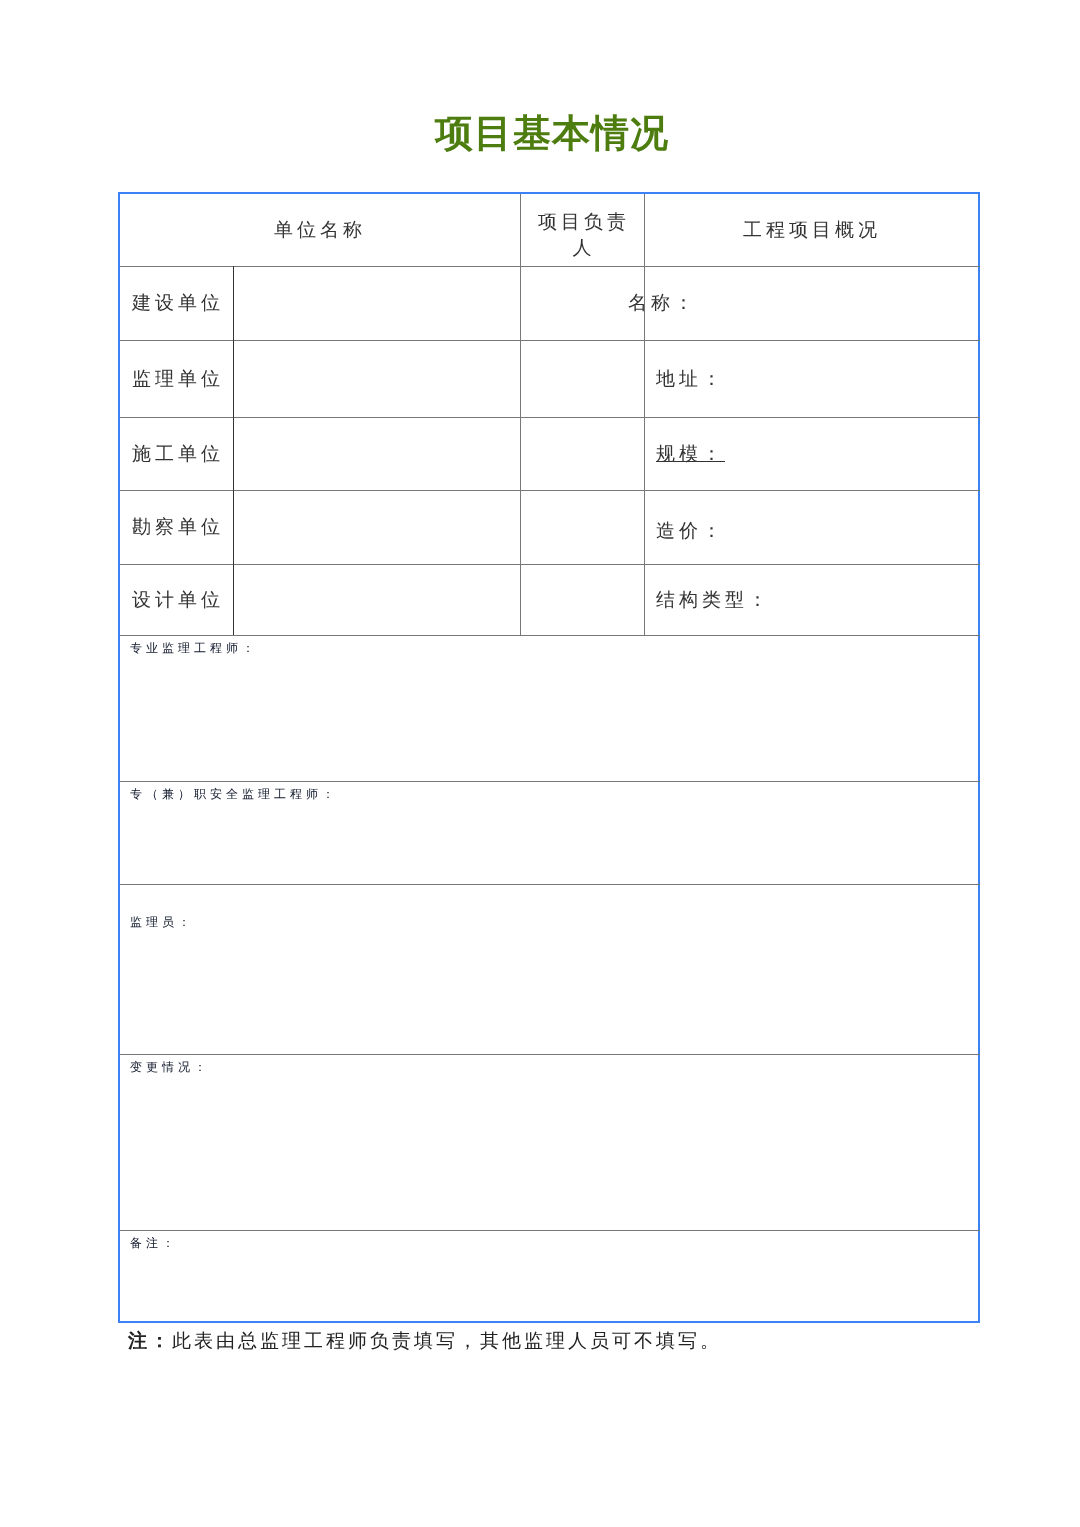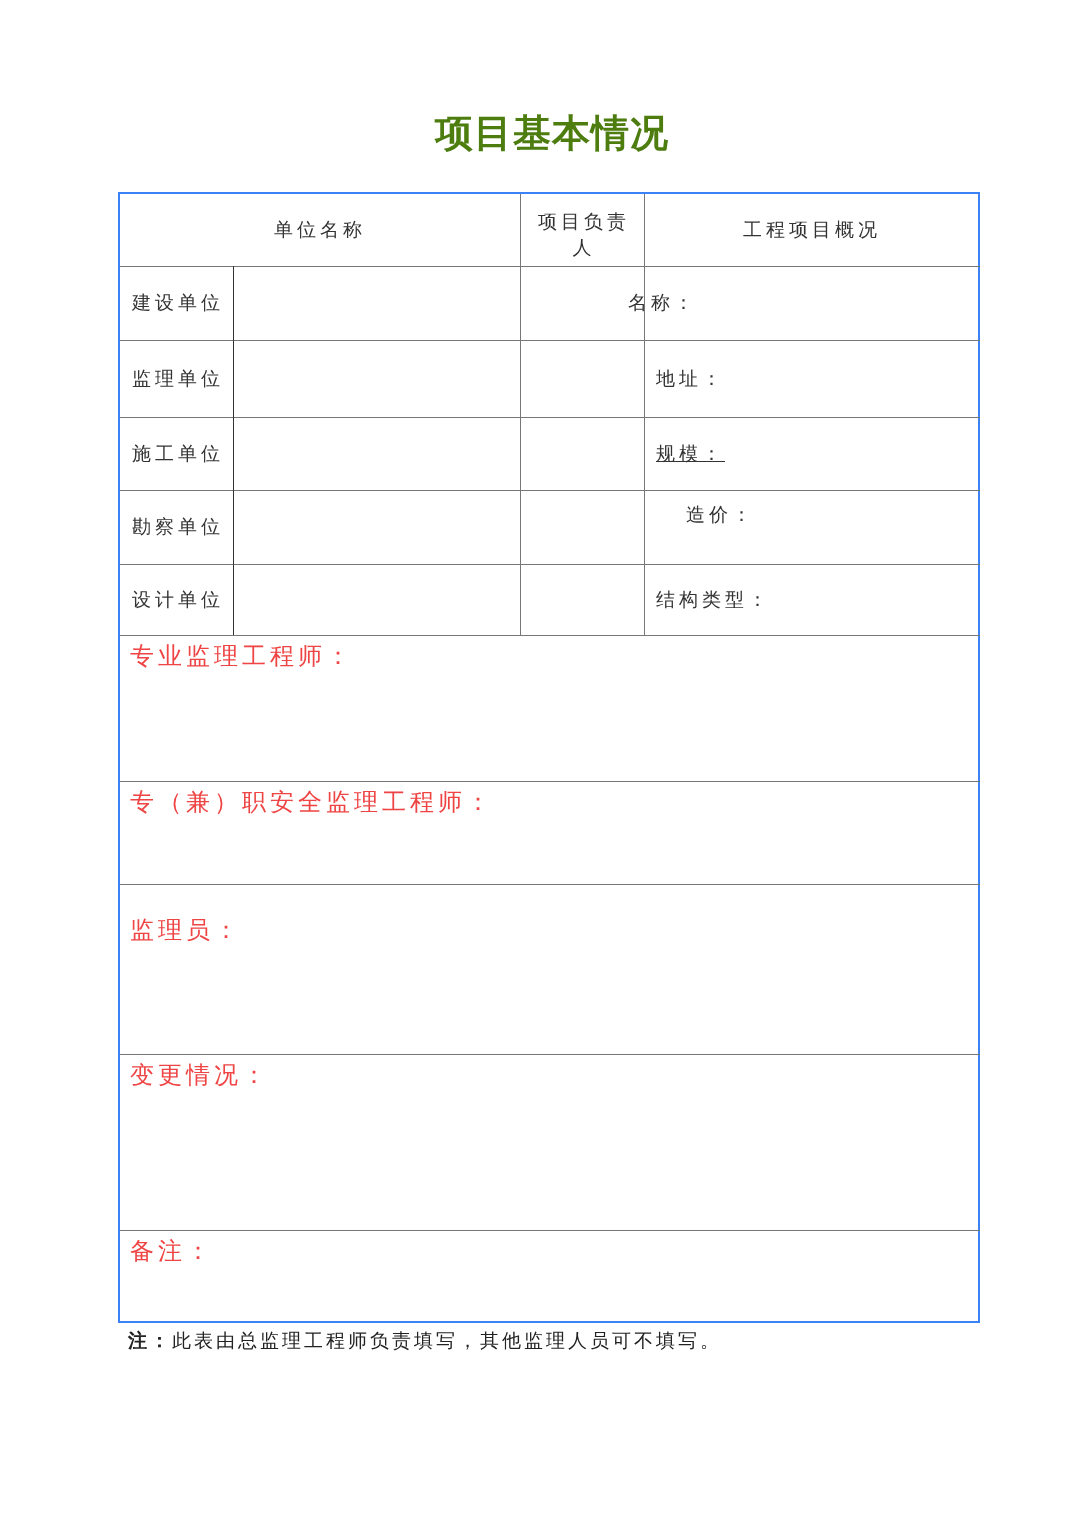--- a/index.html
+++ b/index.html
@@ -3,21 +3,21 @@
 <meta charset="utf-8">
 <style>
   html, body { margin:0; padding:0; background:#ffffff; }
   body { width:1080px; height:1527px; position:relative; font-family:"DejaVu Serif", serif; color:#222; overflow:hidden; }
   .title { position:absolute; left:12px; width:1080px; top:108px; text-align:center; font-size:38px; font-weight:bold; font-family:"DejaVu Sans", sans-serif; color:#4d7c0f; letter-spacing:1px; }
   .tbl { position:absolute; left:118px; top:192px; width:862px; height:1131px; border:2px solid #3b82f6; box-sizing:border-box; }
   .hl { position:absolute; height:1px; background:#777; }
   .vl { position:absolute; width:1px; background:#777; }
   .cell { position:absolute; font-size:19px; letter-spacing:4px; color:#333; display:flex; align-items:center; box-sizing:border-box; }
   .center { justify-content:center; text-align:center; }
-  .lbl { position:absolute; font-size:24px; letter-spacing:4px; color:#ef4444; }
+  .lbl { position:absolute; font-size:12px; letter-spacing:4px; color:#0f172a; }
   .footnote { position:absolute; left:128px; top:1328px; font-size:19px; letter-spacing:3px; color:#222; }
   .footnote b { font-weight:bold; }
 </style>
 </head>
 <body>
 
 <div class="title">项目基本情况</div>
 
 <div class="tbl">
 
@@ -51,21 +51,21 @@
   <div class="cell" style="left:536px;top:146px;width:320px;height:77px;">地址：</div>
 
   <div class="cell" style="left:12px;top:223px;width:100px;height:73px;">施工单位</div>
   <div class="cell" style="left:114px;top:223px;width:286px;height:73px;"></div>
   <div class="cell" style="left:401px;top:223px;width:123px;height:73px;"></div>
   <div class="cell" style="left:536px;top:223px;width:320px;height:73px;text-decoration:underline;">规模：</div>
 
   <div class="cell" style="left:12px;top:296px;width:100px;height:74px;">勘察单位</div>
   <div class="cell" style="left:114px;top:296px;width:286px;height:74px;"></div>
   <div class="cell" style="left:401px;top:296px;width:123px;height:74px;"></div>
-  <div class="cell" style="left:536px;top:284px;width:320px;height:74px;margin-left:30px;">造价：</div>
+  <div class="cell" style="left:536px;top:300px;width:320px;height:74px;">造价：</div>
 
   <div class="cell" style="left:12px;top:370px;width:100px;height:71px;">设计单位</div>
   <div class="cell" style="left:114px;top:370px;width:286px;height:71px;"></div>
   <div class="cell" style="left:401px;top:370px;width:123px;height:71px;"></div>
   <div class="cell" style="left:536px;top:370px;width:320px;height:71px;">结构类型：</div>
 
   <div class="lbl" style="left:10px;top:446px;">专业监理工程师：</div>
   <div class="lbl" style="left:10px;top:592px;">专（兼）职安全监理工程师：</div>
   <div class="lbl" style="left:10px;top:695px;margin-top:25px;">监理员：</div>
   <div class="lbl" style="left:10px;top:865px;">变更情况：</div>

